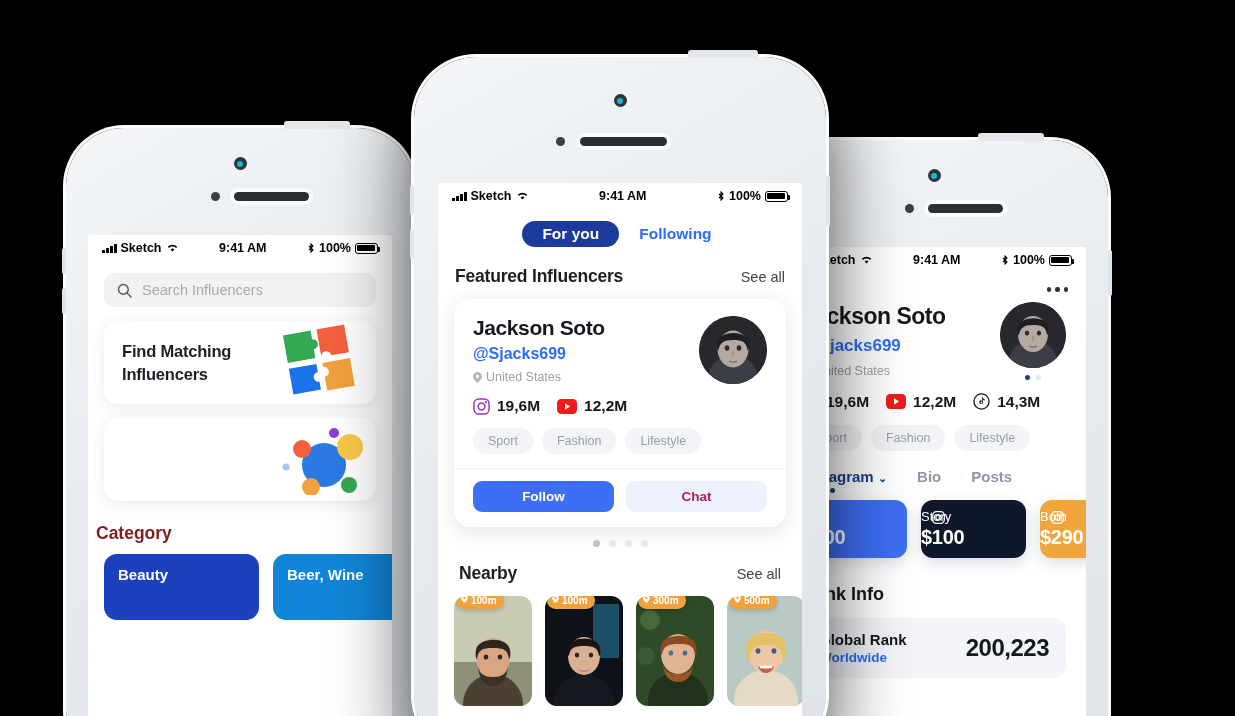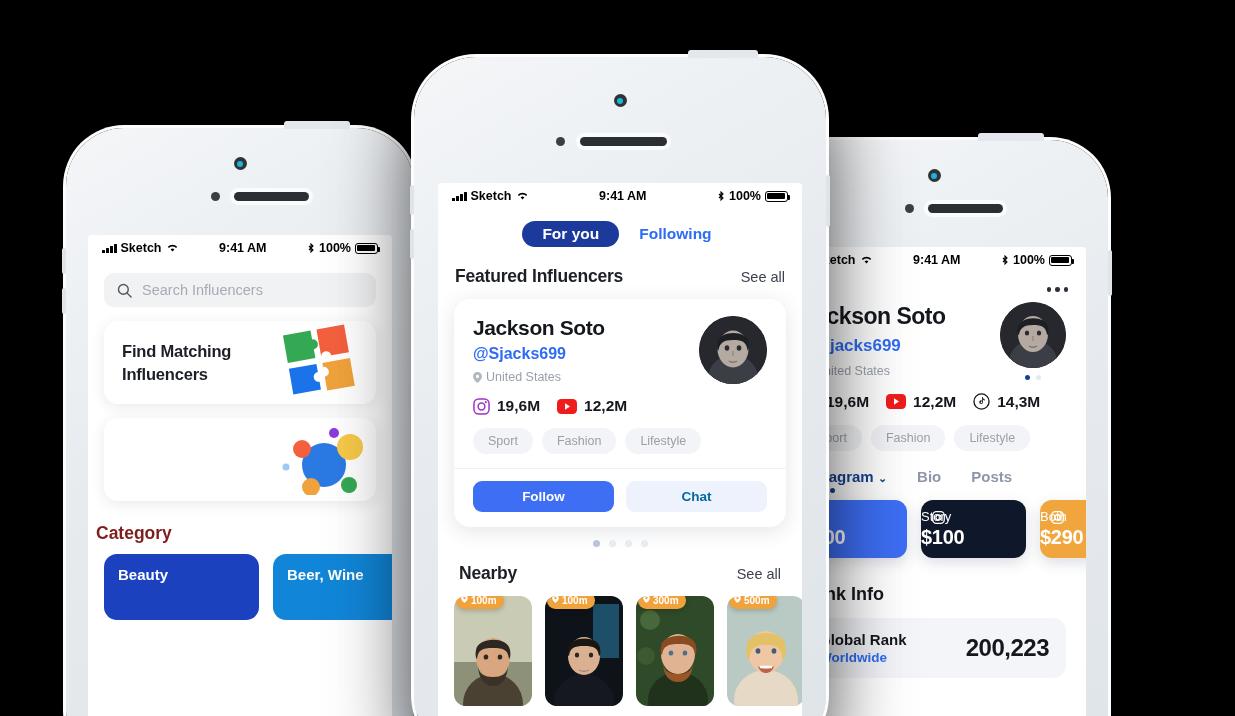--- a/index.html
+++ b/index.html
@@ -105,21 +105,21 @@
     padding:6px 15px; border-radius:13px; background:#f3f4f7;
     font-size:12.5px; color:#9aa0aa;
   }
   .avatar {
     position:absolute; border-radius:50%; overflow:hidden; background:#2a2d33;
   }
   .card-foot { display:flex; gap:12px; padding:12px 19px 15px; border-top:1px solid #eef0f3; }
   .btn { flex:1; height:31px; border-radius:9px; display:flex; align-items:center;
          justify-content:center; font-size:13.5px; font-weight:bold; }
   .btn-primary { background:#3d6ef4; color:#fff; }
-  .btn-ghost { background:#eef2fd; color:#0369a1; }
+  .btn-ghost { background:#eef2fd; color:#be185d; }
 
   .dots { display:flex; gap:9px; justify-content:center; margin-top:13px; }
   .dots i { width:7px;height:7px;border-radius:50%;background:#e6eaf2;display:block; }
   .dots i.on { background:#b9c4da; }
 
   .near-row { display:flex; gap:13px; padding:0 16px; margin-top:12px; }
   .near {
     width:78px; height:110px; border-radius:12px; flex:none; position:relative; overflow:hidden;
   }
   .near .chip {

